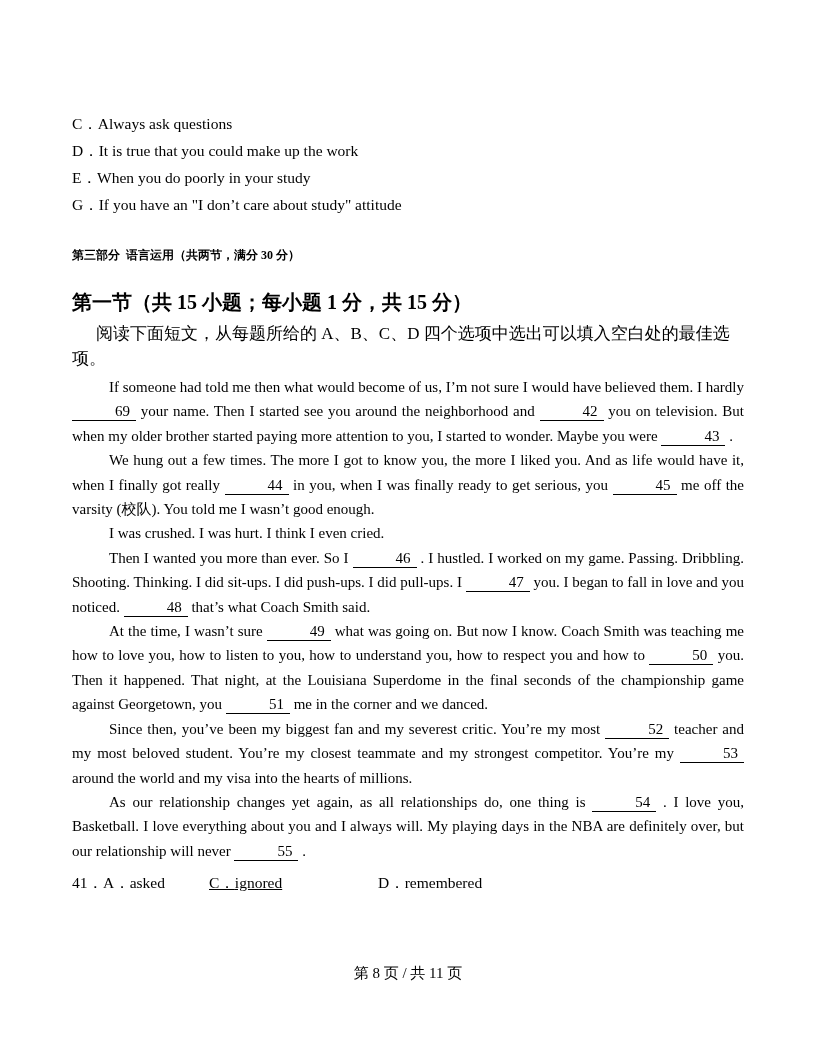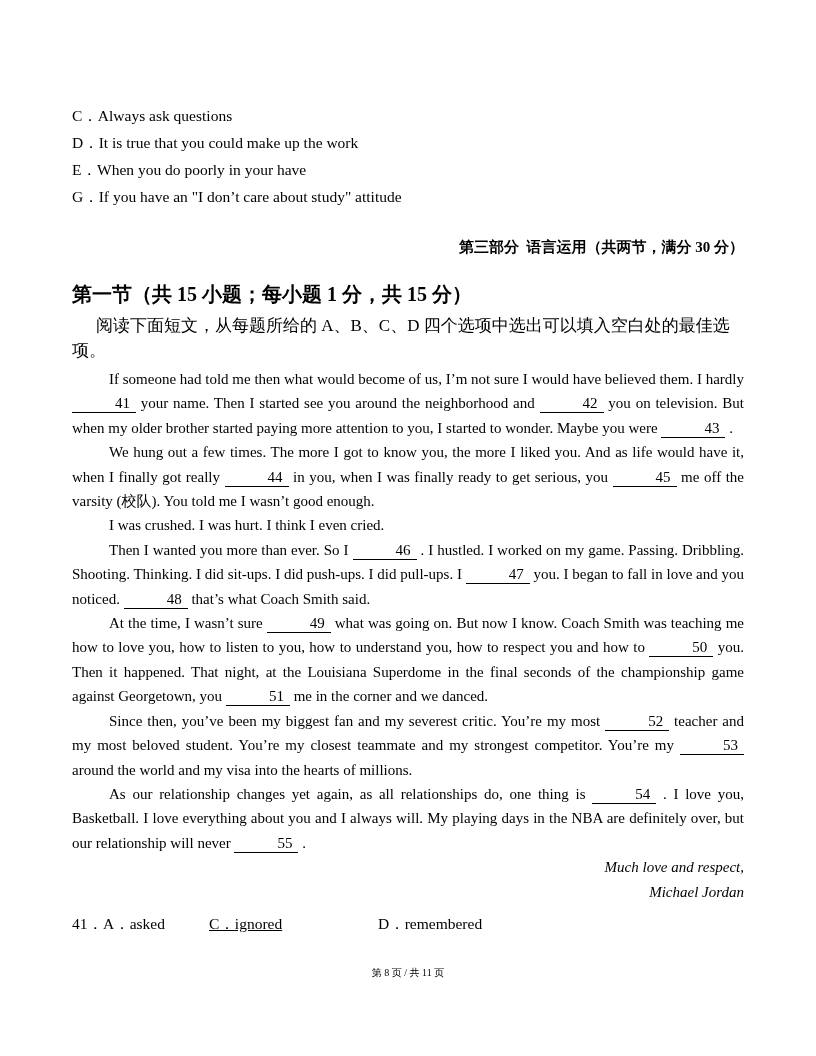--- a/index.html
+++ b/index.html
@@ -4,29 +4,29 @@
 <style>
   html,body { margin:0; padding:0; background:#ffffff; }
   .page {
     position:relative;
     width:816px; height:1056px;
     background:#ffffff;
     color:#000000;
     font-family:"Liberation Serif","DejaVu Serif",serif;
     overflow:hidden;
   }
-  .content { position:absolute; left:72px; top:8px; width:672px; }
+  .content { position:absolute; left:72px; top:16px; width:672px; }
 
   .options-list { margin-top:94px; font-size:15.5px; }
   .option-line { line-height:27px; white-space:pre-wrap; }
   .option-letter { display:inline-block; min-width:25px; }
 
   .part-heading {
-    margin-top:25px; font-size:15px; font-weight:bold;
-    line-height:25px; white-space:pre-wrap;text-align:right;
+    margin-top:25px; font-size:12px; font-weight:bold;
+    line-height:25px; white-space:pre-wrap;
   }
   .section-heading {
     margin-top:22px; font-size:20px; font-weight:bold;
     line-height:25px; white-space:pre-wrap;
   }
   .instruction {
     margin-top:6px; font-size:17px; line-height:25px;
     text-indent:24px;
   }
 
@@ -46,56 +46,52 @@
 
   .question-row { margin-top:7px; font-size:15.5px; line-height:26px; display:flex; }
   .qc { white-space:pre-wrap; }
   .qc0 { width:137px; }
   .qc1 { width:135px; }
   .qc2 { width:133px;text-decoration:underline; }
   .qc3 { flex:1;margin-left:36px; }
 
   .footer {
     position:absolute; left:0; right:0; top:963px;
-    text-align:center; font-size:10px; line-height:20px;
+    text-align:center; font-size:15px; line-height:20px;
   }
 </style>
 </head>
 <body>
 
 <div class="page">
   <div class="content">
 
     <div class="options-list">
         <div class="option-line"><span class="option-letter">C．</span><span>Always ask questions</span></div>
         <div class="option-line"><span class="option-letter">D．</span><span>It is true that you could make up the work</span></div>
-        <div class="option-line"><span class="option-letter">E．</span><span>When you do poorly in your have</span></div>
+        <div class="option-line"><span class="option-letter">E．</span><span>When you do poorly in your study</span></div>
         <div class="option-line"><span class="option-letter">G．</span><span>If you have an "I don’t care about study" attitude</span></div>
       </div>
 
     <div class="part-heading">第三部分 语言运用（共两节，满分 30 分）</div>
 
     <div class="section-heading">第一节（共 15 小题；每小题 1 分，共 15 分）</div>
 
     <div class="instruction">阅读下面短文，从每题所给的 A、B、C、D 四个选项中选出可以填入空白处的最佳选项。</div>
 
     <div class="passage">
-        <p>If someone had told me then what would become of us, I’m not sure I would have believed them. I hardly <span class="blank">41</span> your name. Then I started see you around the neighborhood and <span class="blank">42</span> you on television. But when my older brother started paying more attention to you, I started to wonder. Maybe you were <span class="blank">43</span> .</p>
+        <p>If someone had told me then what would become of us, I’m not sure I would have believed them. I hardly <span class="blank">69</span> your name. Then I started see you around the neighborhood and <span class="blank">42</span> you on television. But when my older brother started paying more attention to you, I started to wonder. Maybe you were <span class="blank">43</span> .</p>
         <p>We hung out a few times. The more I got to know you, the more I liked you. And as life would have it, when I finally got really <span class="blank">44</span> in you, when I was finally ready to get serious, you <span class="blank">45</span> me off the varsity (校队). You told me I wasn’t good enough.</p>
         <p>I was crushed. I was hurt. I think I even cried.</p>
         <p>Then I wanted you more than ever. So I <span class="blank">46</span> . I hustled. I worked on my game. Passing. Dribbling. Shooting. Thinking. I did sit-ups. I did push-ups. I did pull-ups. I <span class="blank">47</span> you. I began to fall in love and you noticed. <span class="blank">48</span> that’s what Coach Smith said.</p>
         <p>At the time, I wasn’t sure <span class="blank">49</span> what was going on. But now I know. Coach Smith was teaching me how to love you, how to listen to you, how to understand you, how to respect you and how to <span class="blank">50</span> you. Then it happened. That night, at the Louisiana Superdome in the final seconds of the championship game against Georgetown, you <span class="blank">51</span> me in the corner and we danced.</p>
         <p>Since then, you’ve been my biggest fan and my severest critic. You’re my most <span class="blank">52</span> teacher and my most beloved student. You’re my closest teammate and my strongest competitor. You’re my <span class="blank">53</span> around the world and my visa into the hearts of millions.</p>
         <p>As our relationship changes yet again, as all relationships do, one thing is <span class="blank">54</span> . I love you, Basketball. I love everything about you and I always will. My playing days in the NBA are definitely over, but our relationship will never <span class="blank">55</span> .</p>
       </div>
 
-    <div class="signature">
-      <div>Much love and respect,</div>
-      <div>Michael Jordan</div>
-    </div>
 
     <div>
         <div class="question-row">
           <span class="qc qc0"><span>41．</span><span>A．</span><span>asked</span></span>
           <span class="qc qc2"><span>C．</span><span>ignored</span></span>
           <span class="qc qc3"><span>D．</span><span>remembered</span></span>
         </div>
       </div>
 
   </div>

